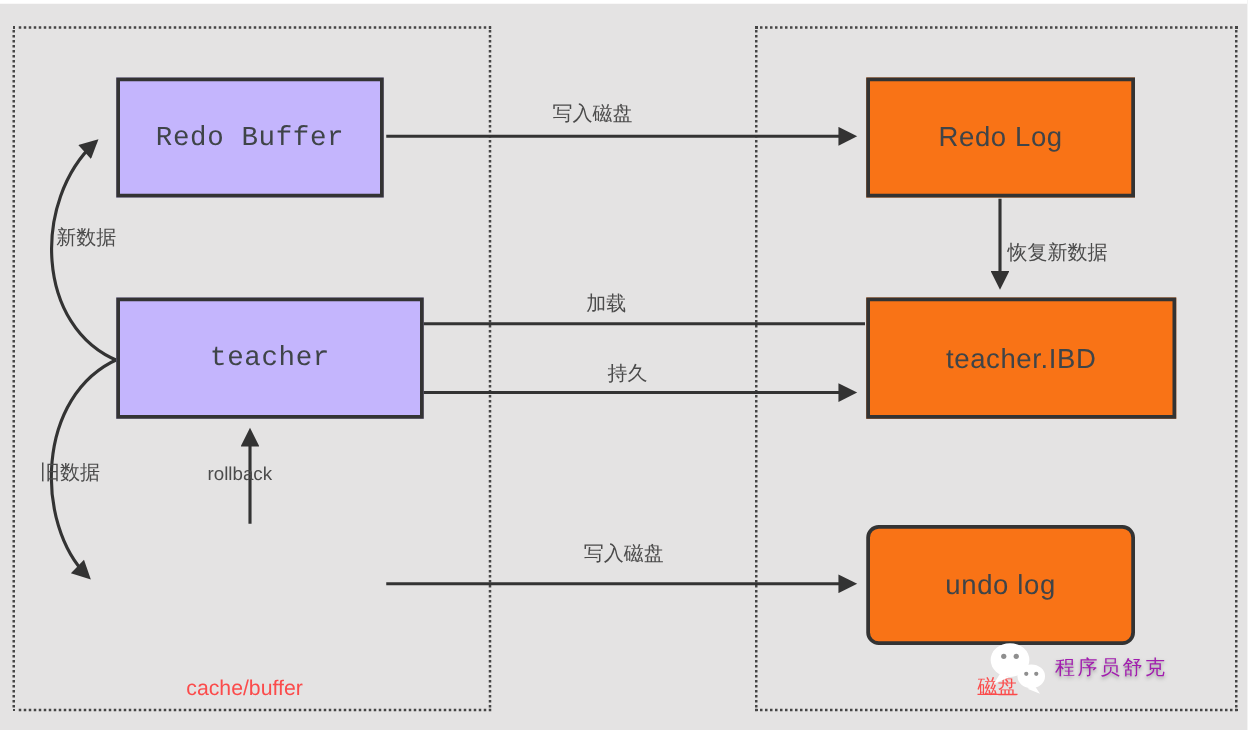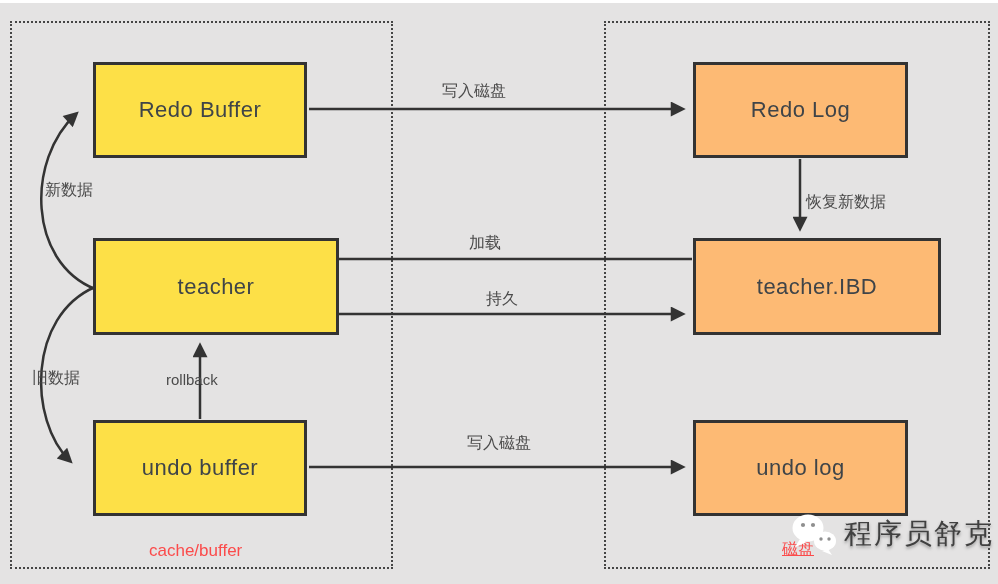--- a/index.html
+++ b/index.html
@@ -11,45 +11,45 @@
   .top-strip{position:absolute;left:0;top:0;width:998px;height:3px;background:#ffffff;}
   .region{position:absolute;border:2px dotted #454545;box-sizing:border-box;}
   .region-left{left:10px;top:21px;width:383px;height:548px;}
   .region-right{left:604px;top:21px;width:386px;height:548px;}
   .arrows{position:absolute;left:0;top:0;pointer-events:none;}
   .node{
     position:absolute;display:flex;align-items:center;justify-content:center;
     border:3px solid #333333;box-sizing:border-box;
     font-size:22px;color:#3f4448;letter-spacing:0.5px;
   }
-  .teal{background:#fde047;}
-  .yellow{background:#fdba74;}
+  .teal{background:#c4b5fd;font-family:Liberation Mono, monospace;}
+  .yellow{background:#f97316;}
   .redo-buffer{left:93px;top:62px;width:214px;height:96px;}
   .teacher{left:93px;top:238px;width:246px;height:97px;}
   .undo-buffer{left:93px;top:420px;width:214px;height:96px;}
   .redo-log{left:693px;top:62px;width:215px;height:96px;}
   .teacher-ibd{left:693px;top:238px;width:248px;height:97px;}
-  .undo-log{left:693px;top:420px;width:215px;height:96px;}
+  .undo-log{left:693px;top:420px;width:215px;height:96px;border-radius:10px;}
   .elabel{position:absolute;font-size:16px;color:#4b4b4b;white-space:nowrap;}
   .lbl-write-top{left:442px;top:81px;}
   .lbl-restore{left:806px;top:192px;}
   .lbl-load{left:469px;top:233px;}
   .lbl-persist{left:470px;top:289px;margin-left:16px;}
   .lbl-write-bottom{left:467px;top:433px;}
   .lbl-new-data{left:45px;top:180px;}
   .lbl-old-data{left:32px;top:368px;}
   .lbl-rollback{left:166px;top:371px;font-size:15px;}
   .region-label{position:absolute;font-size:17px;color:#fb4b4b;white-space:nowrap;}
   .cache-label{left:149px;top:541px;}
   .disk-label{left:782px;top:539px;font-size:16px;text-decoration:underline;}
   .watermark{
     position:absolute;left:791px;top:511px;display:flex;align-items:center;gap:5px;z-index:5;
   }
   .watermark-text{
-    font-size:28px;color:#404040;letter-spacing:2px;
+    font-size:16px;color:#a21caf;letter-spacing:2px;
     text-shadow:0 2px 3px rgba(110,110,110,0.65);
   }
 </style>
 </head>
 <body>
 
 <div class="stage">
   <div class="top-strip"></div>
 
   <div class="region region-left"></div>
@@ -69,23 +69,20 @@
     <line x1="200" y1="419" x2="200" y2="346" stroke="#333333" stroke-width="2.5" marker-end="url(#ah)"></line>
     <path d="M 95 289 C 28 262, 26 160, 76 114" fill="none" stroke="#333333" stroke-width="2.5" marker-end="url(#ah)"></path>
     <path d="M 95 287 C 28 316, 28 420, 70 461" fill="none" stroke="#333333" stroke-width="2.5" marker-end="url(#ah)"></path>
   </svg>
 
   <div class="node teal redo-buffer">
     <span>Redo Buffer</span>
   </div>
   <div class="node teal teacher">
     <span>teacher</span>
-  </div>
-  <div class="node teal undo-buffer">
-    <span>undo buffer</span>
   </div>
   <div class="node yellow redo-log">
     <span>Redo Log</span>
   </div>
   <div class="node yellow teacher-ibd">
     <span>teacher.IBD</span>
   </div>
   <div class="node yellow undo-log">
     <span>undo log</span>
   </div>

